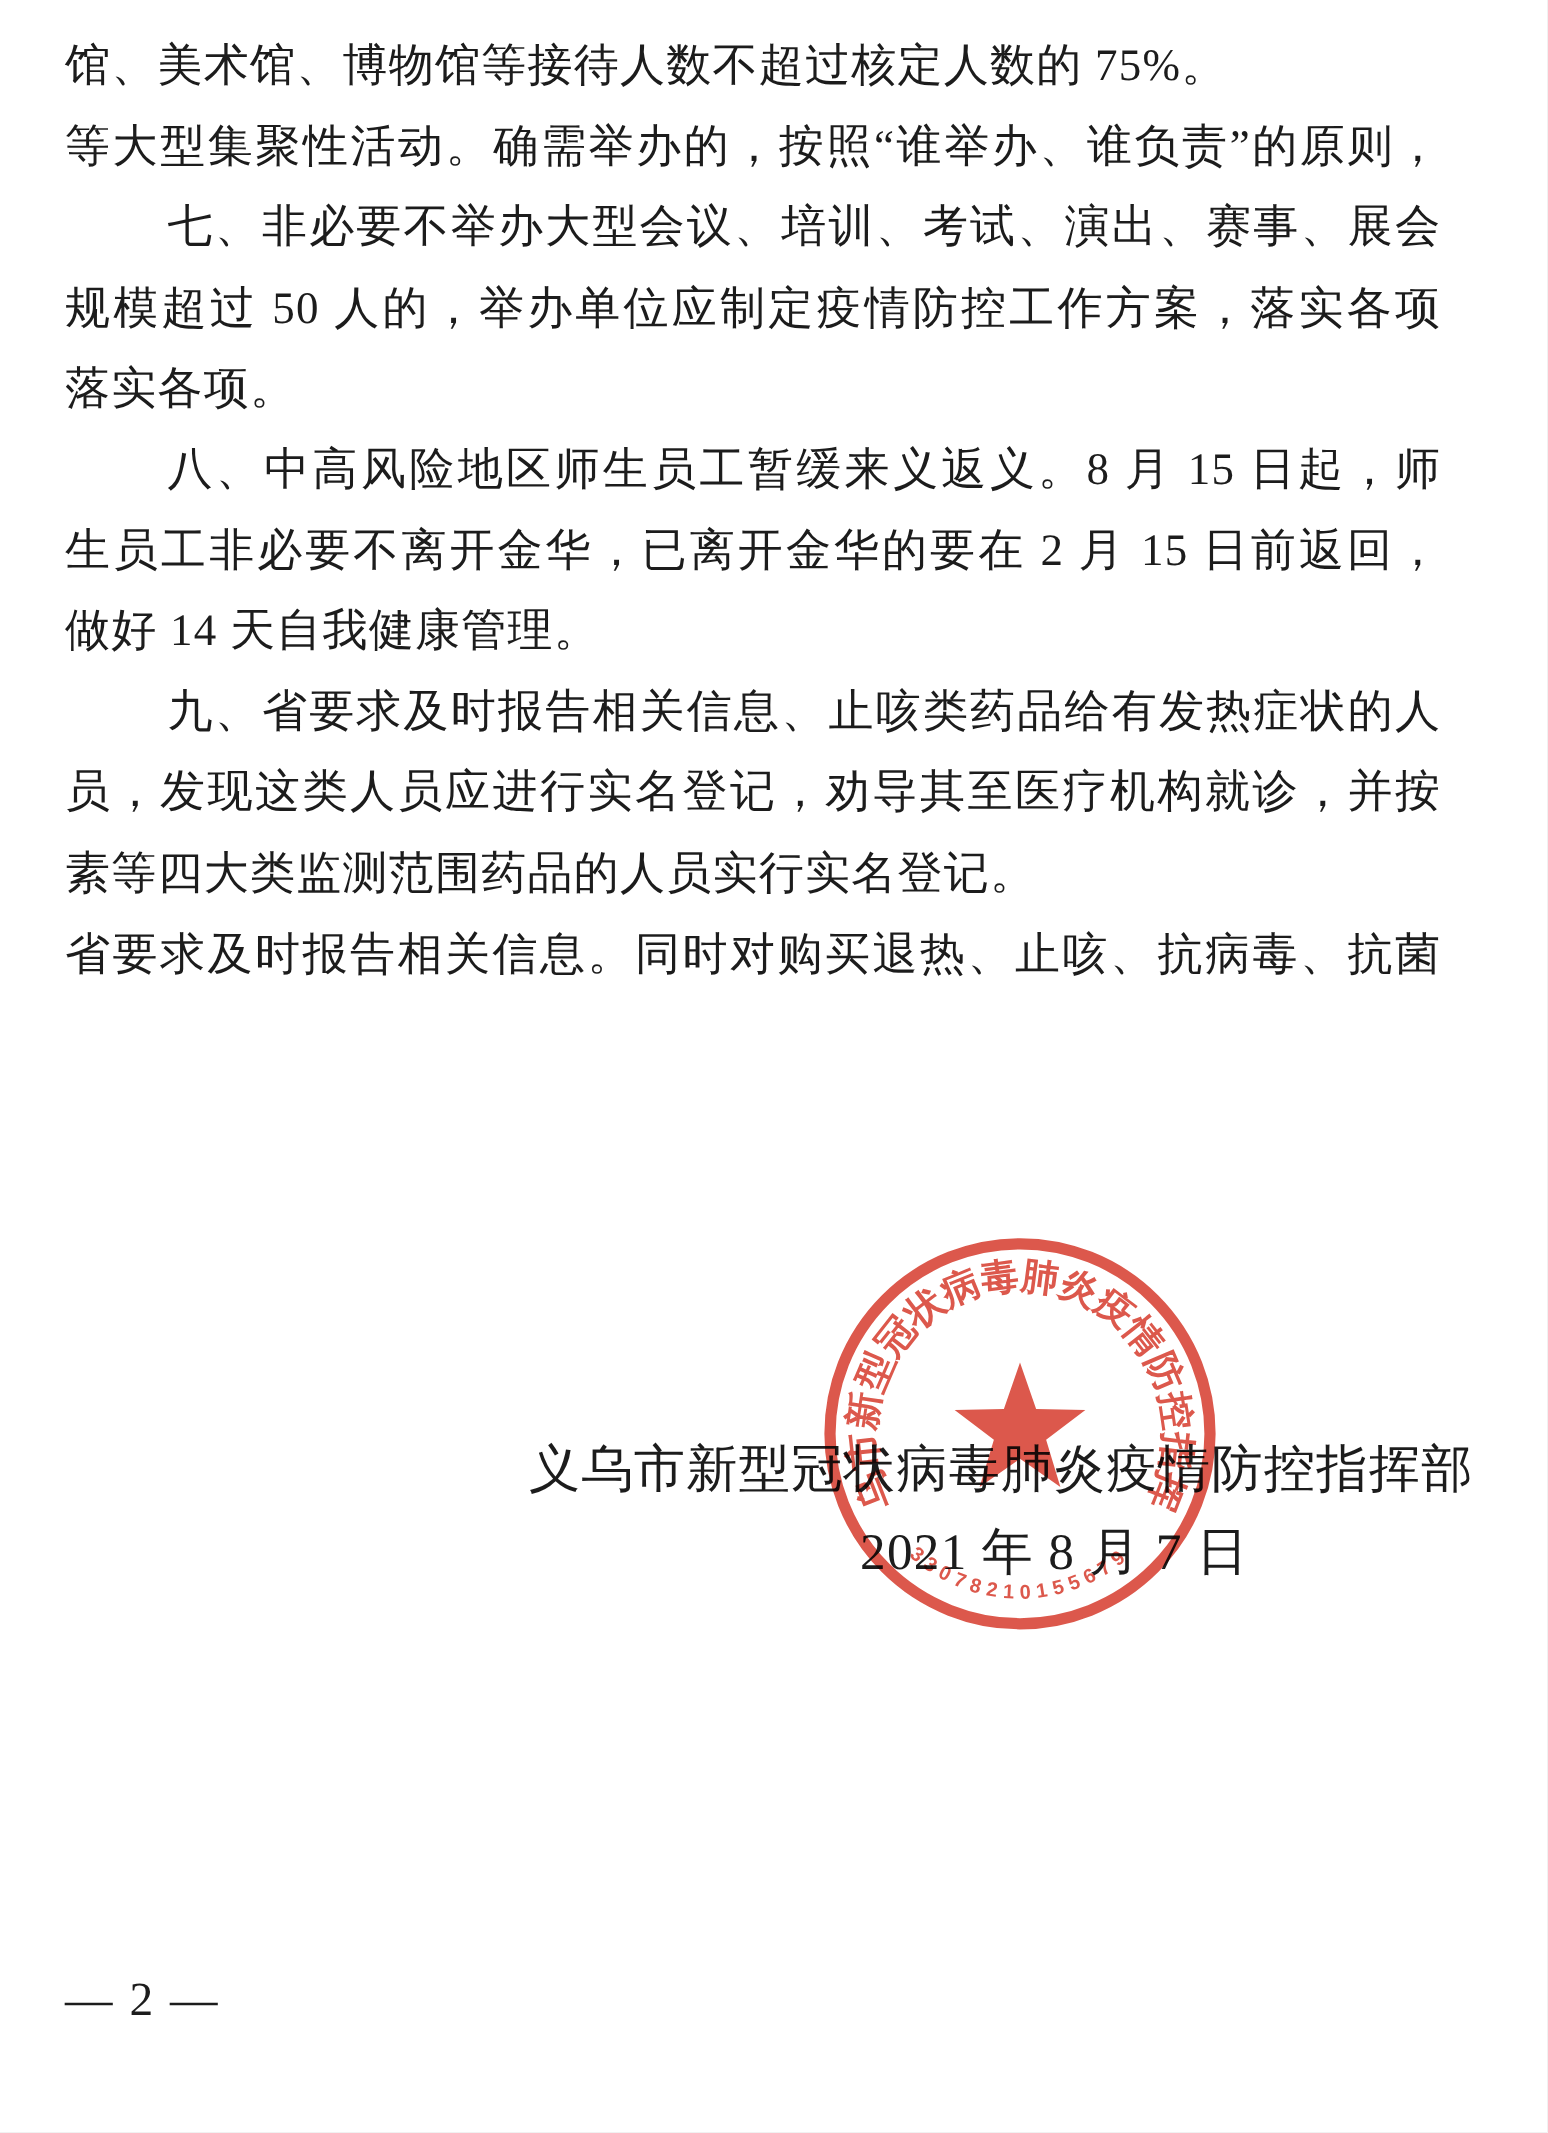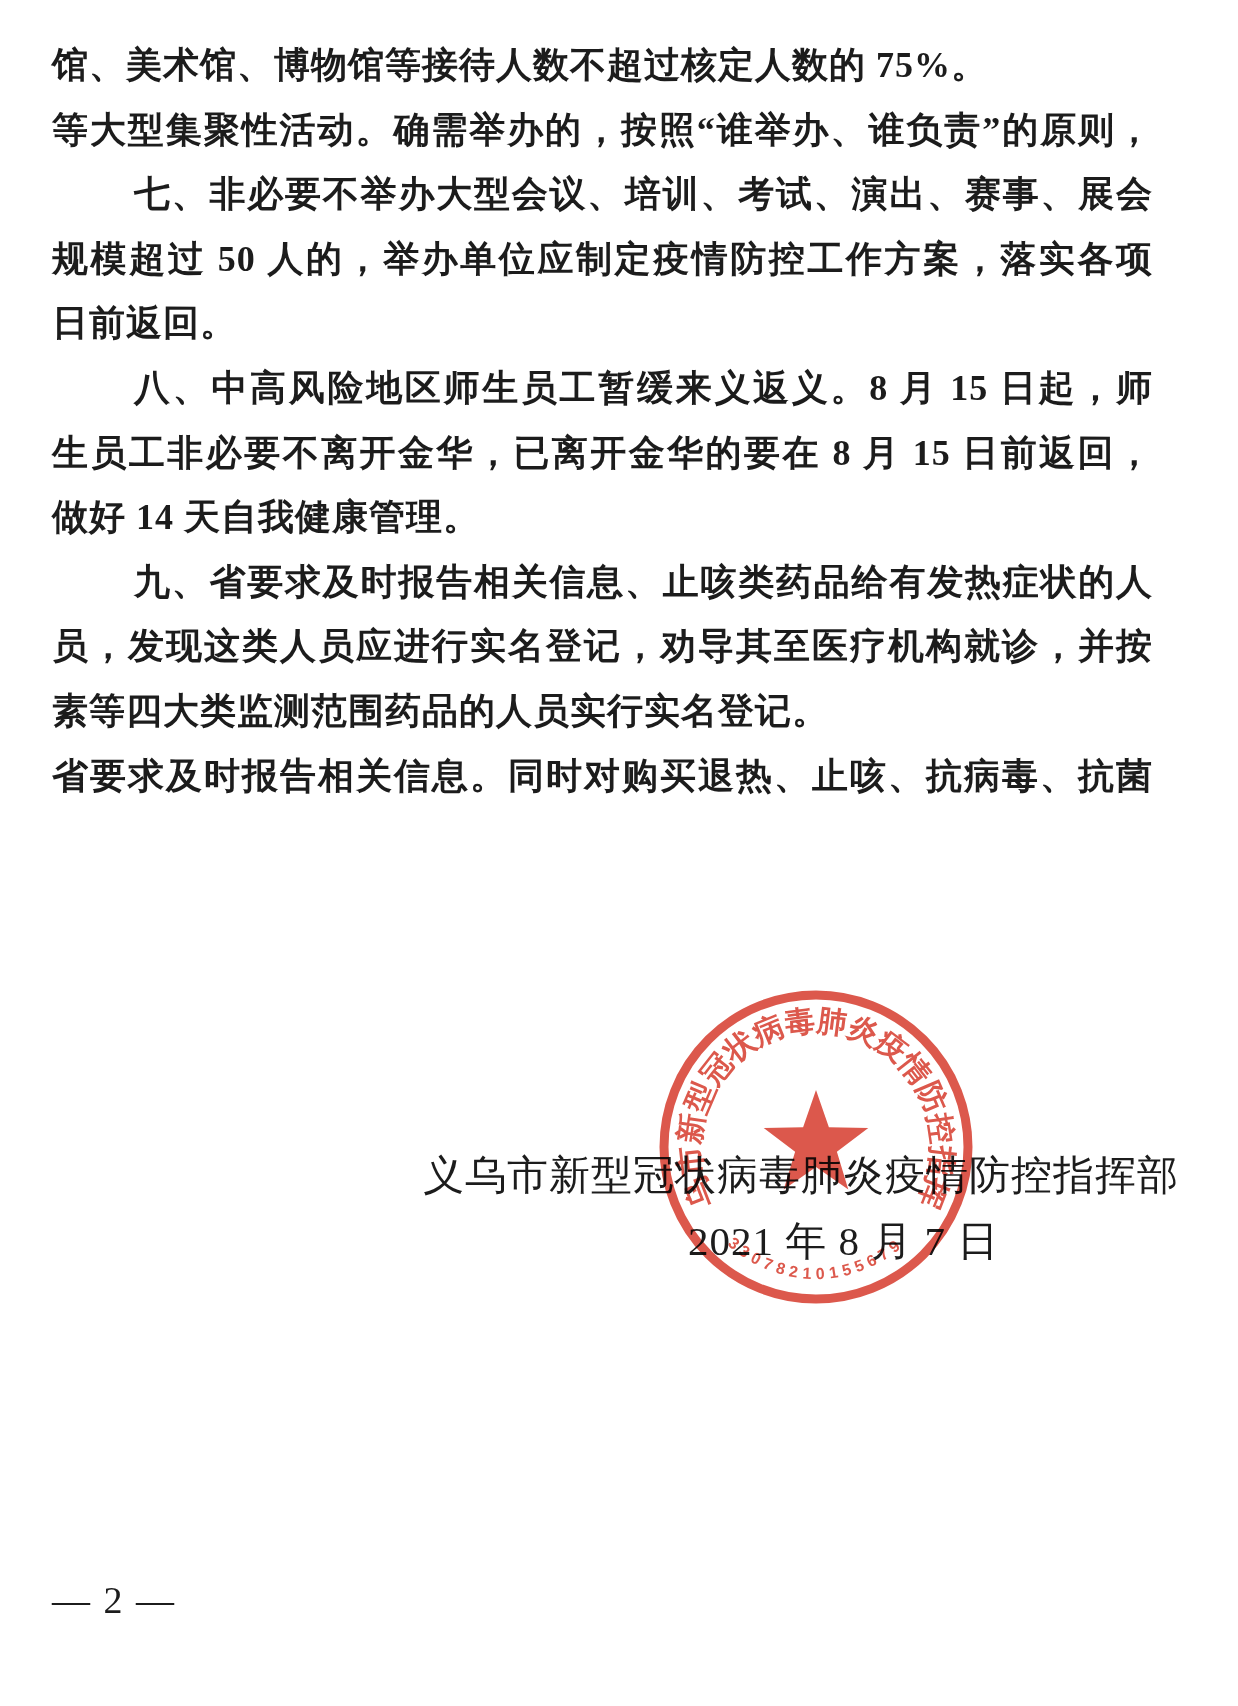--- a/index.html
+++ b/index.html
@@ -7,21 +7,21 @@
     position:relative;
     width:1238px;height:1706px;
     margin:0 auto;
     background:#ffffff;
     overflow:hidden;
     font-family:"Liberation Serif","DejaVu Serif",serif;
     color:#1c1c1c;
   }
   .body-text{
     position:absolute;
-    left:52px;top:33px;width:1101px;font-weight:bold;
+    left:52px;top:20px;width:1101px;
   }
   .line{
     height:64.6px;
     line-height:64.6px;
     font-size:36px;
     white-space:normal;
     text-align:left;
     letter-spacing:1px;
   }
   .line.fill{
@@ -77,23 +77,23 @@
 </head>
 <body>
 
 <div class="page">
 
   <div class="body-text">
     <div class="line">馆、美术馆、博物馆等接待人数不超过核定人数的 75%。</div>
     <div class="line fill">等大型集聚性活动。确需举办的，按照“谁举办、谁负责”的原则，</div>
     <div class="line fill indent">七、非必要不举办大型会议、培训、考试、演出、赛事、展会</div>
     <div class="line fill">规模超过 50 人的，举办单位应制定疫情防控工作方案，落实各项</div>
-    <div class="line">日前返回。</div>
+    <div class="line">落实各项。</div>
     <div class="line fill indent">八、中高风险地区师生员工暂缓来义返义。8 月 15 日起，师</div>
-    <div class="line fill">生员工非必要不离开金华，已离开金华的要在 8 月 15 日前返回，</div>
+    <div class="line fill">生员工非必要不离开金华，已离开金华的要在 2 月 15 日前返回，</div>
     <div class="line">做好 14 天自我健康管理。</div>
     <div class="line fill indent">九、省要求及时报告相关信息、止咳类药品给有发热症状的人</div>
     <div class="line fill">员，发现这类人员应进行实名登记，劝导其至医疗机构就诊，并按</div>
     <div class="line">素等四大类监测范围药品的人员实行实名登记。</div>
     <div class="line fill">省要求及时报告相关信息。同时对购买退热、止咳、抗病毒、抗菌</div>
   </div>
 
   <div class="signature-org">义乌市新型冠状病毒肺炎疫情防控指挥部</div>
   <div class="signature-date">2021 年 8 月 7 日</div>
 

